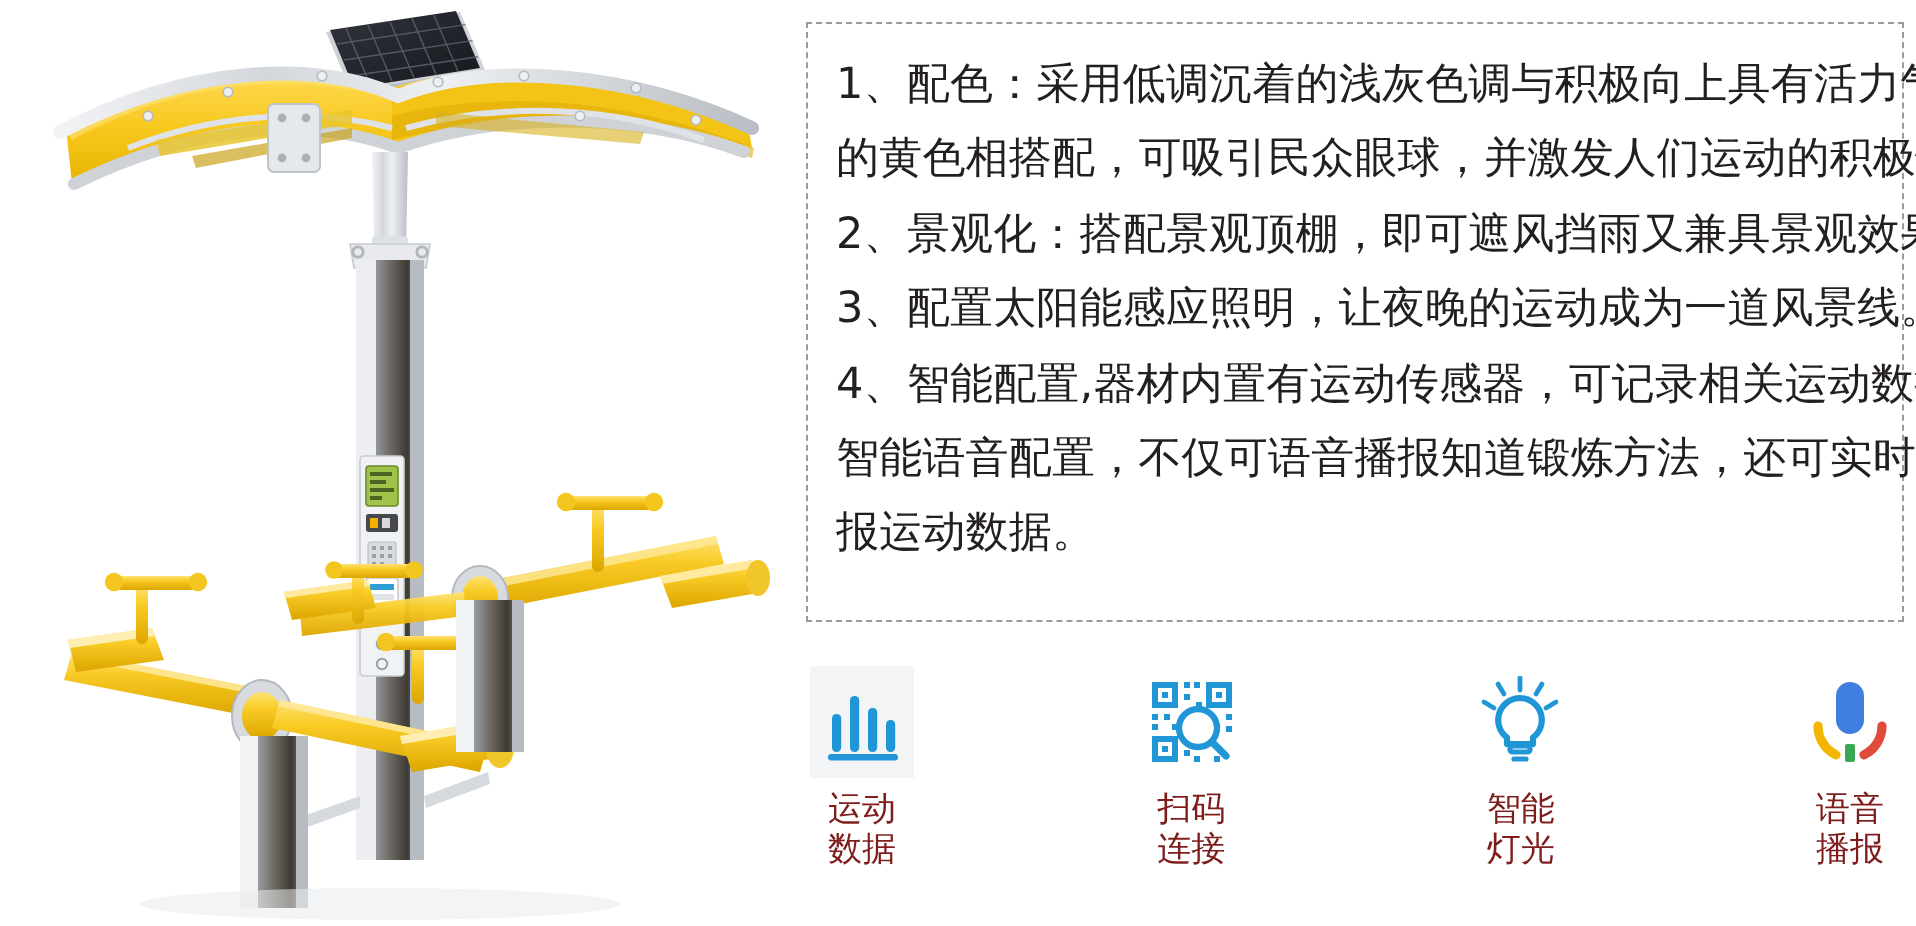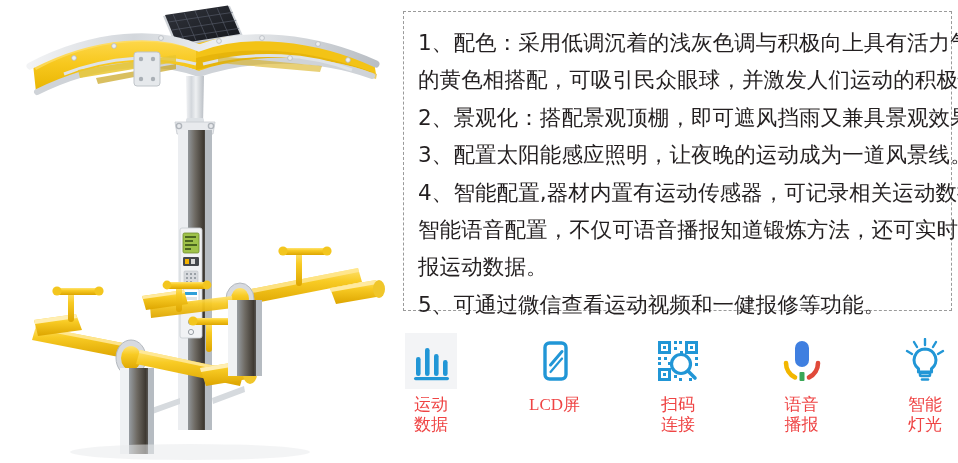--- a/index.html
+++ b/index.html
@@ -49,24 +49,24 @@
   }
   .icon-cell .glyph-wrap{
     width:52px;height:56px;
     display:flex;align-items:center;justify-content:center;
     background:transparent;
   }
   .icon-cell.shaded .glyph-wrap{ background:#f3f4f6; }
   .icon-label{
     margin-top:6px;
     text-align:right;
-    color:#ef4444;
+    color:#7f1d1d;
     font-size:17px;
     line-height:20px;
-    font-family:Liberation Serif, serif;
+    font-family:Liberation Sans, sans-serif;
     white-space:pre-line;
   }
   .icon-label.latin{ font-size:17px; }
 </style>
 </head>
 <body>
 
 <div id="root">
 
   <div class="product-pane">
@@ -276,51 +276,40 @@
   </div>
 
   <div class="text-card">
     <div class="text-line">1、配色：采用低调沉着的浅灰色调与积极向上具有活力气息</div>
     <div class="text-line">的黄色相搭配，可吸引民众眼球，并激发人们运动的积极性。</div>
     <div class="text-line">2、景观化：搭配景观顶棚，即可遮风挡雨又兼具景观效果。</div>
     <div class="text-line">3、配置太阳能感应照明，让夜晚的运动成为一道风景线。</div>
     <div class="text-line">4、智能配置,器材内置有运动传感器，可记录相关运动数据。</div>
     <div class="text-line">智能语音配置，不仅可语音播报知道锻炼方法，还可实时播</div>
     <div class="text-line">报运动数据。</div>
-    <div class="text-line">5、可通过微信查看运动视频和一健报修等功能。</div>
   </div>
 
   <div class="icon-strip">
 
     <div class="icon-cell shaded">
       <div class="glyph-wrap">
         <svg width="44" height="44" viewBox="0 0 44 44">
           <g fill="#2196d6">
             <rect x="7" y="18" width="4.6" height="19" rx="2.2"></rect>
             <rect x="16" y="9" width="4.6" height="28" rx="2.2"></rect>
             <rect x="25" y="15" width="4.6" height="22" rx="2.2"></rect>
             <rect x="34" y="21" width="4.6" height="16" rx="2.2"></rect>
             <rect x="5" y="38" width="35" height="3.2" rx="1.6"></rect>
           </g>
         </svg>
       </div>
       <div class="icon-label">运动
 数据</div>
     </div>
 
-    <div class="icon-cell">
-      <div class="glyph-wrap">
-        <svg width="44" height="44" viewBox="0 0 44 44">
-          <rect x="12" y="4" width="21" height="36" rx="4.5" fill="none" stroke="#2196d6" stroke-width="3.4"></rect>
-          <line x1="17.5" y1="26" x2="29" y2="12.5" stroke="#2196d6" stroke-width="3" stroke-linecap="round"></line>
-          <line x1="17.5" y1="33" x2="29" y2="19.5" stroke="#2196d6" stroke-width="2.2" stroke-linecap="round"></line>
-        </svg>
-      </div>
-      <div class="icon-label latin">LCD屏</div>
-    </div>
 
     <div class="icon-cell">
       <div class="glyph-wrap">
         <svg width="46" height="46" viewBox="0 0 46 46">
           <g fill="#2196d6">
             <path d="M3 3h13v13H3V3zm3 3v7h7V6H6z"></path>
             <path d="M30 3h13v13H30V3zm3 3v7h7V6h-7z"></path>
             <path d="M3 30h13v13H3V30zm3 3v7h7v-7H6z"></path>
             <rect x="8" y="8" width="3" height="3"></rect>
             <rect x="35" y="8" width="3" height="3"></rect>
@@ -348,43 +337,43 @@
 连接</div>
     </div>
 
 
 
 
 
     <div class="icon-cell">
       <div class="glyph-wrap">
         <svg width="46" height="46" viewBox="0 0 46 46">
-          <rect x="16" y="3" width="14" height="26" rx="7" fill="#3f7fe0"></rect>
-          <path d="M7 25a16 16 0 0 0 9 14.4" fill="none" stroke="#f2b600" stroke-width="4.6" stroke-linecap="round"></path>
-          <path d="M39 25a16 16 0 0 1-9 14.4" fill="none" stroke="#e04a3a" stroke-width="4.6" stroke-linecap="round"></path>
-          <rect x="20.5" y="34" width="5" height="9" rx="1" fill="#3aa757"></rect>
-        </svg>
-      </div>
-      <div class="icon-label">语音
-播报</div>
-    </div>
-
-    <div class="icon-cell">
-      <div class="glyph-wrap">
-        <svg width="46" height="46" viewBox="0 0 46 46">
           <g stroke="#2196d6" stroke-width="2.4" stroke-linecap="round">
             <line x1="23" y1="1" x2="23" y2="7"></line>
             <line x1="12" y1="4" x2="15" y2="9"></line>
             <line x1="34" y1="4" x2="31" y2="9"></line>
             <line x1="5" y1="13" x2="10" y2="16"></line>
             <line x1="41" y1="13" x2="36" y2="16"></line>
           </g>
           <path d="M23 11a11 11 0 0 0-6.5 19.8V34h13v-3.2A11 11 0 0 0 23 11z" fill="none" stroke="#2196d6" stroke-width="3.1" stroke-linejoin="round"></path>
           <rect x="18" y="35" width="10" height="3" rx="1.2" fill="none" stroke="#2196d6" stroke-width="2.6"></rect>
           <line x1="20" y1="41.5" x2="26" y2="41.5" stroke="#2196d6" stroke-width="2.6" stroke-linecap="round"></line>
         </svg>
       </div>
       <div class="icon-label">智能
 灯光</div>
     </div>
 
+    <div class="icon-cell">
+      <div class="glyph-wrap">
+        <svg width="46" height="46" viewBox="0 0 46 46">
+          <rect x="16" y="3" width="14" height="26" rx="7" fill="#3f7fe0"></rect>
+          <path d="M7 25a16 16 0 0 0 9 14.4" fill="none" stroke="#f2b600" stroke-width="4.6" stroke-linecap="round"></path>
+          <path d="M39 25a16 16 0 0 1-9 14.4" fill="none" stroke="#e04a3a" stroke-width="4.6" stroke-linecap="round"></path>
+          <rect x="20.5" y="34" width="5" height="9" rx="1" fill="#3aa757"></rect>
+        </svg>
+      </div>
+      <div class="icon-label">语音
+播报</div>
+    </div>
+
   </div>
 </div>
 
 </body></html>

